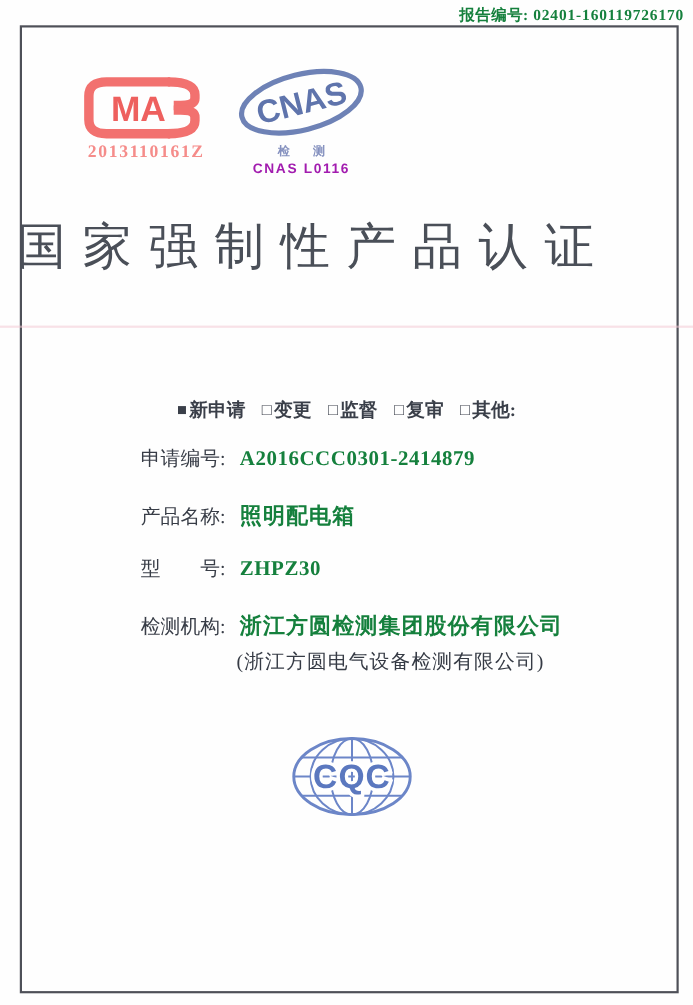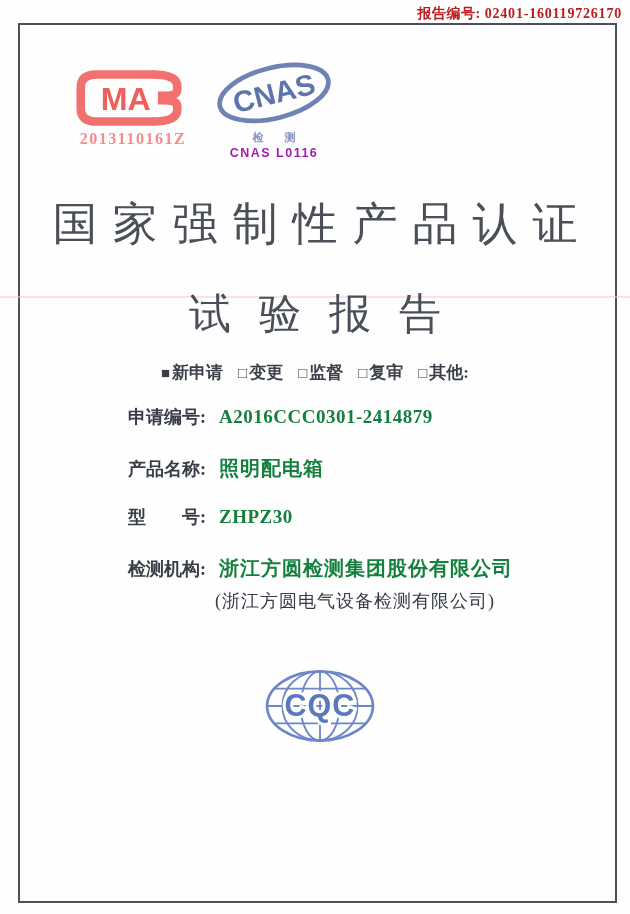--- a/index.html
+++ b/index.html
@@ -9,21 +9,21 @@
     font-family:"Liberation Serif","DejaVu Serif",serif;
     color:#3f444d;
     position:relative;
     overflow:hidden;
   }
   .page{position:absolute;inset:0;background:#fefefe;}
 
   
   .report-no{
     position:absolute;top:5px;right:8px;
-    font-size:14px;font-weight:700;color:#b91c1c;
+    font-size:14px;font-weight:700;color:#15803d;
     letter-spacing:.5px;white-space:nowrap;
   }
   .report-no .val{font-weight:600;letter-spacing:.8px;}
 
   
   .frame{
     position:absolute;left:18px;top:23px;width:595px;height:876px;
     border:2px solid #4e5058;
   }
   
@@ -47,21 +47,21 @@
     font-family:"Liberation Sans","DejaVu Sans",sans-serif;
   }
   .cnas .code{
     margin-top:1px;font-size:12.5px;font-weight:700;color:#a21caf;
     letter-spacing:1.5px;
     font-family:"Liberation Sans","DejaVu Sans",sans-serif;
   }
 
   
   .title1{
-    position:absolute;top:194px;left:0;width:630px;text-align:center;
+    position:absolute;top:194px;left:0;width:630px;
     font-size:45px;font-weight:500;color:#4a4f58;
     letter-spacing:15px;text-indent:15px;white-space:nowrap;
   }
   .title2{
     position:absolute;top:286px;left:0;width:630px;text-align:center;
     font-size:42px;font-weight:500;color:#4a4f58;
     letter-spacing:28px;text-indent:28px;white-space:nowrap;
   }
 
   
@@ -70,21 +70,21 @@
     display:flex;justify-content:center;gap:15px;
     font-size:17px;font-weight:700;color:#3a3f49;white-space:nowrap;
   }
   .apply-row .opt{display:inline-flex;align-items:center;gap:2px;}
   .apply-row .box{font-size:15px;line-height:1;position:relative;top:1px;}
 
   
   .fields{position:absolute;left:128px;top:405px;width:460px;}
   .field-row{display:flex;align-items:baseline;margin-bottom:21px;height:29px;}
   .field-label{
-    font-size:18px;font-weight:700;color:#383d47;
+    font-size:18px;font-weight:400;color:#383d47;
     white-space:pre;flex:0 0 auto;
   }
   .field-value{
     font-size:19px;font-weight:600;color:#15803d;
     margin-left:13px;letter-spacing:.5px;white-space:nowrap;
   }
   .field-value.cjk{font-size:20px;letter-spacing:1px;}
   .field-line2{
     font-size:18px;font-weight:400;color:#363b45;
     margin:-16px 0 0 87px;letter-spacing:1px;white-space:nowrap;
@@ -123,21 +123,20 @@
       <g transform="rotate(-14 59 31)">
         <ellipse cx="59" cy="31" rx="53" ry="24" fill="none" stroke="#6e82b6" stroke-width="4.5"></ellipse>
         <text x="59" y="41" text-anchor="middle" font-size="28" font-weight="bold" font-family="Liberation Sans, DejaVu Sans, sans-serif" fill="#5f74ac">CNAS</text>
       </g>
     </svg>
     <div class="cn">检 测</div>
     <div class="code">CNAS L0116</div>
   </div>
 
   <div class="title1">国家强制性产品认证</div>
-  <div class="title2">试验报告</div>
 
   <div class="apply-row">
     <span class="opt">
       <span class="box">■</span>
       <span>新申请</span>
     </span>
     <span class="opt">
       <span class="box">□</span>
       <span>变更</span>
     </span>

